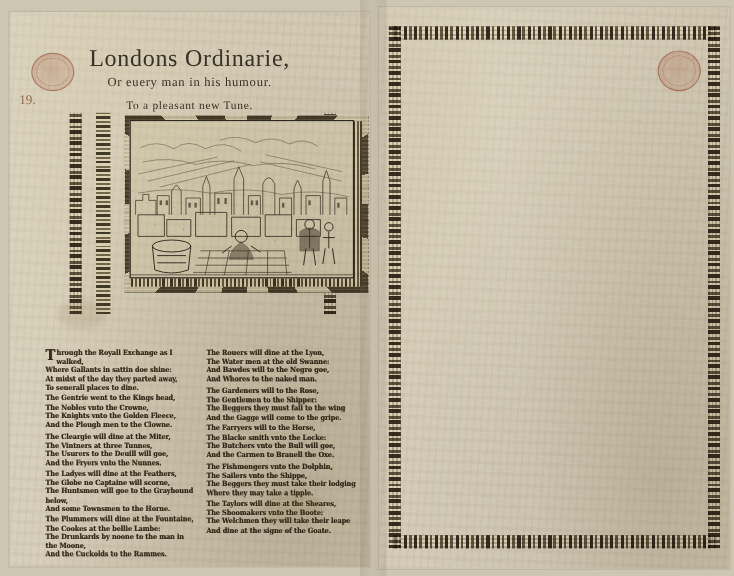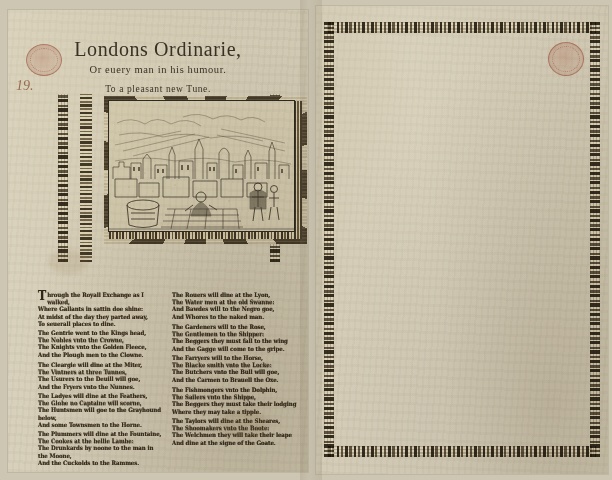--- a/index.html
+++ b/index.html
@@ -114,22 +114,22 @@
   
   .stamp{position:absolute;border-radius:50%;
     border:1.3px solid rgba(150,72,52,.6);
     background:radial-gradient(circle at 45% 42%, rgba(168,92,66,.30), rgba(168,92,66,.14) 58%, rgba(168,92,66,.05) 75%);
     box-shadow:inset 0 0 5px rgba(150,70,50,.28);}
   .stamp::before{
     content:"";position:absolute;inset:3px;border-radius:50%;
     border:.8px dotted rgba(150,72,52,.45);}
   #stamp-left{left:26px;top:44px;width:34px;height:30px;}
   #stamp-right{left:548px;top:42px;width:34px;height:32px;}
-  #shelfmark{position:absolute;left:16px;top:78px;font-size:14px;color:#8a5a3c;
-    font-family:"Liberation Serif",serif;font-style:italic;opacity:.85;}
+  #shelfmark{position:absolute;left:16px;top:78px;font-size:11px;color:#8a5a3c;
+    font-family:"Liberation Serif",serif;opacity:.85;}
 
   .foxing{position:absolute;border-radius:50%;background:rgba(140,110,70,.13);
     filter:blur(2.2px);pointer-events:none;}
 </style>
 </head>
 <body>
 
 <div class="spread">
 
   <div class="page" id="page-left">

